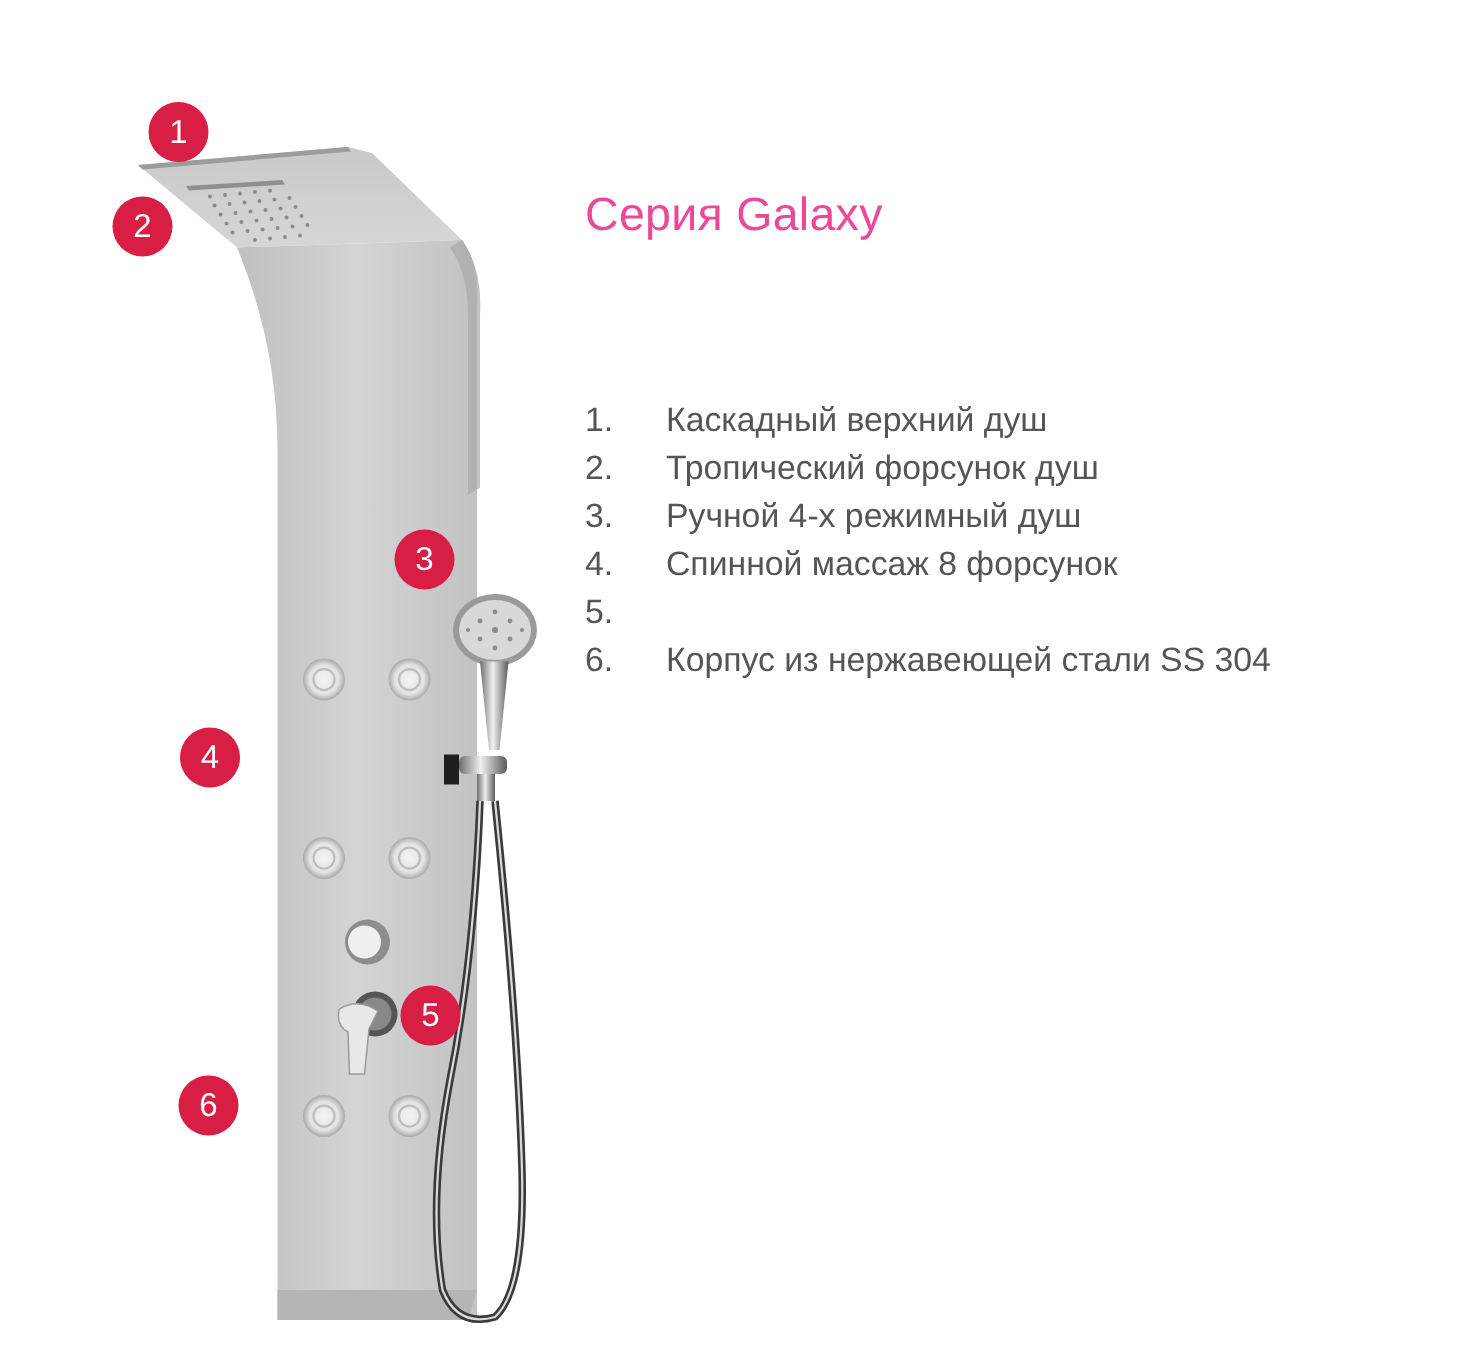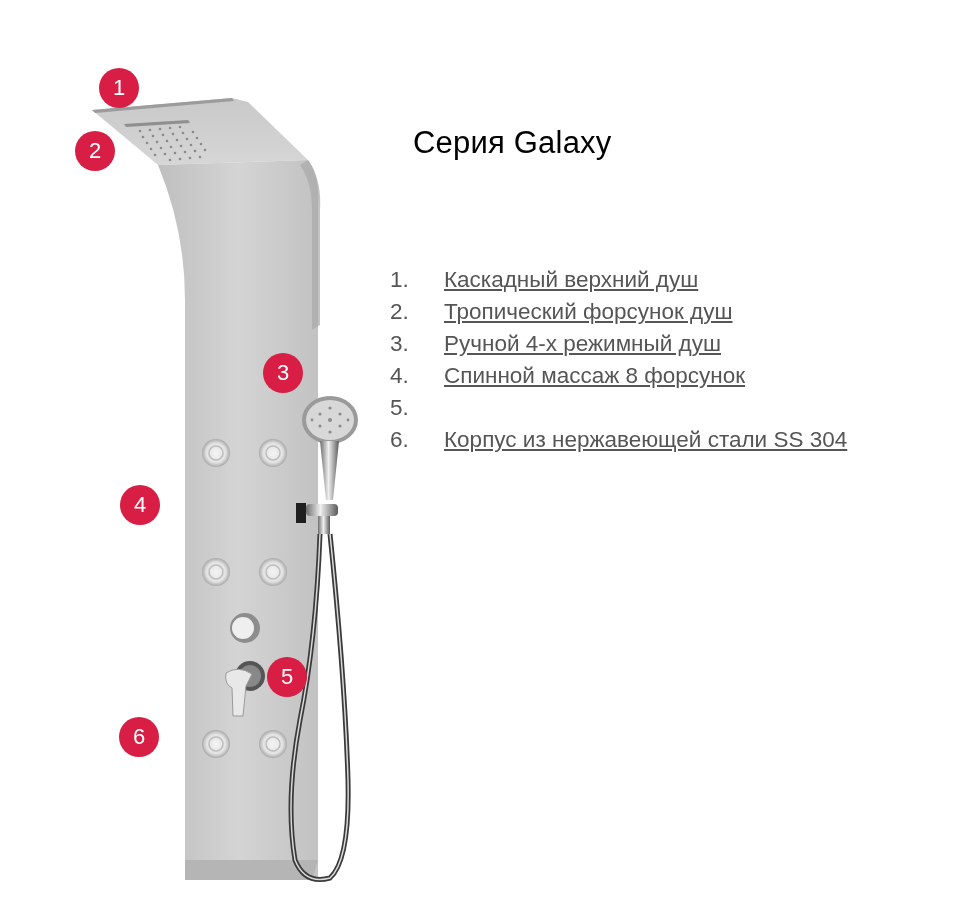--- a/index.html
+++ b/index.html
@@ -3,25 +3,25 @@
 <meta charset="utf-8">
 <style>
   html, body { margin:0; padding:0; background:#ffffff; }
   body { width:971px; height:907px; position:relative; overflow:hidden; font-family:"Liberation Sans", sans-serif; }
   .art { position:absolute; left:0; top:0; width:971px; height:907px; }
   .badge {
     position:absolute; width:40px; height:40px; border-radius:50%;
     background:#d81e44; color:#fff; font-size:22px; line-height:40px; text-align:center;
     font-family:"Liberation Sans", sans-serif;
   }
-  .title { position:absolute; left:390px; top:125px; font-size:31px; color:#000000; letter-spacing:0.2px;margin-left:23px; }
+  .title { position:absolute; left:390px; top:125px; font-size:31px; color:#ec4899; letter-spacing:0.2px; }
   .features { position:absolute; left:390px; top:264px; margin:0; padding:0; list-style:none; }
   .features li { display:flex; font-size:22.5px; line-height:32px; color:#555555; }
   .features .num { width:54px; flex:0 0 54px; }
-  .features .txt { width:500px;text-decoration:underline; }
+  .features .txt { width:500px; }
 </style>
 </head>
 <body>
 
 <svg class="art" viewBox="0 0 971 907" xmlns="http://www.w3.org/2000/svg">
   <defs>
     <linearGradient id="panelG" x1="0" x2="1" y1="0" y2="0">
       <stop offset="0" stop-color="#bfbfbf"></stop>
       <stop offset="0.5" stop-color="#d4d4d4"></stop>
       <stop offset="1" stop-color="#c2c2c2"></stop>

